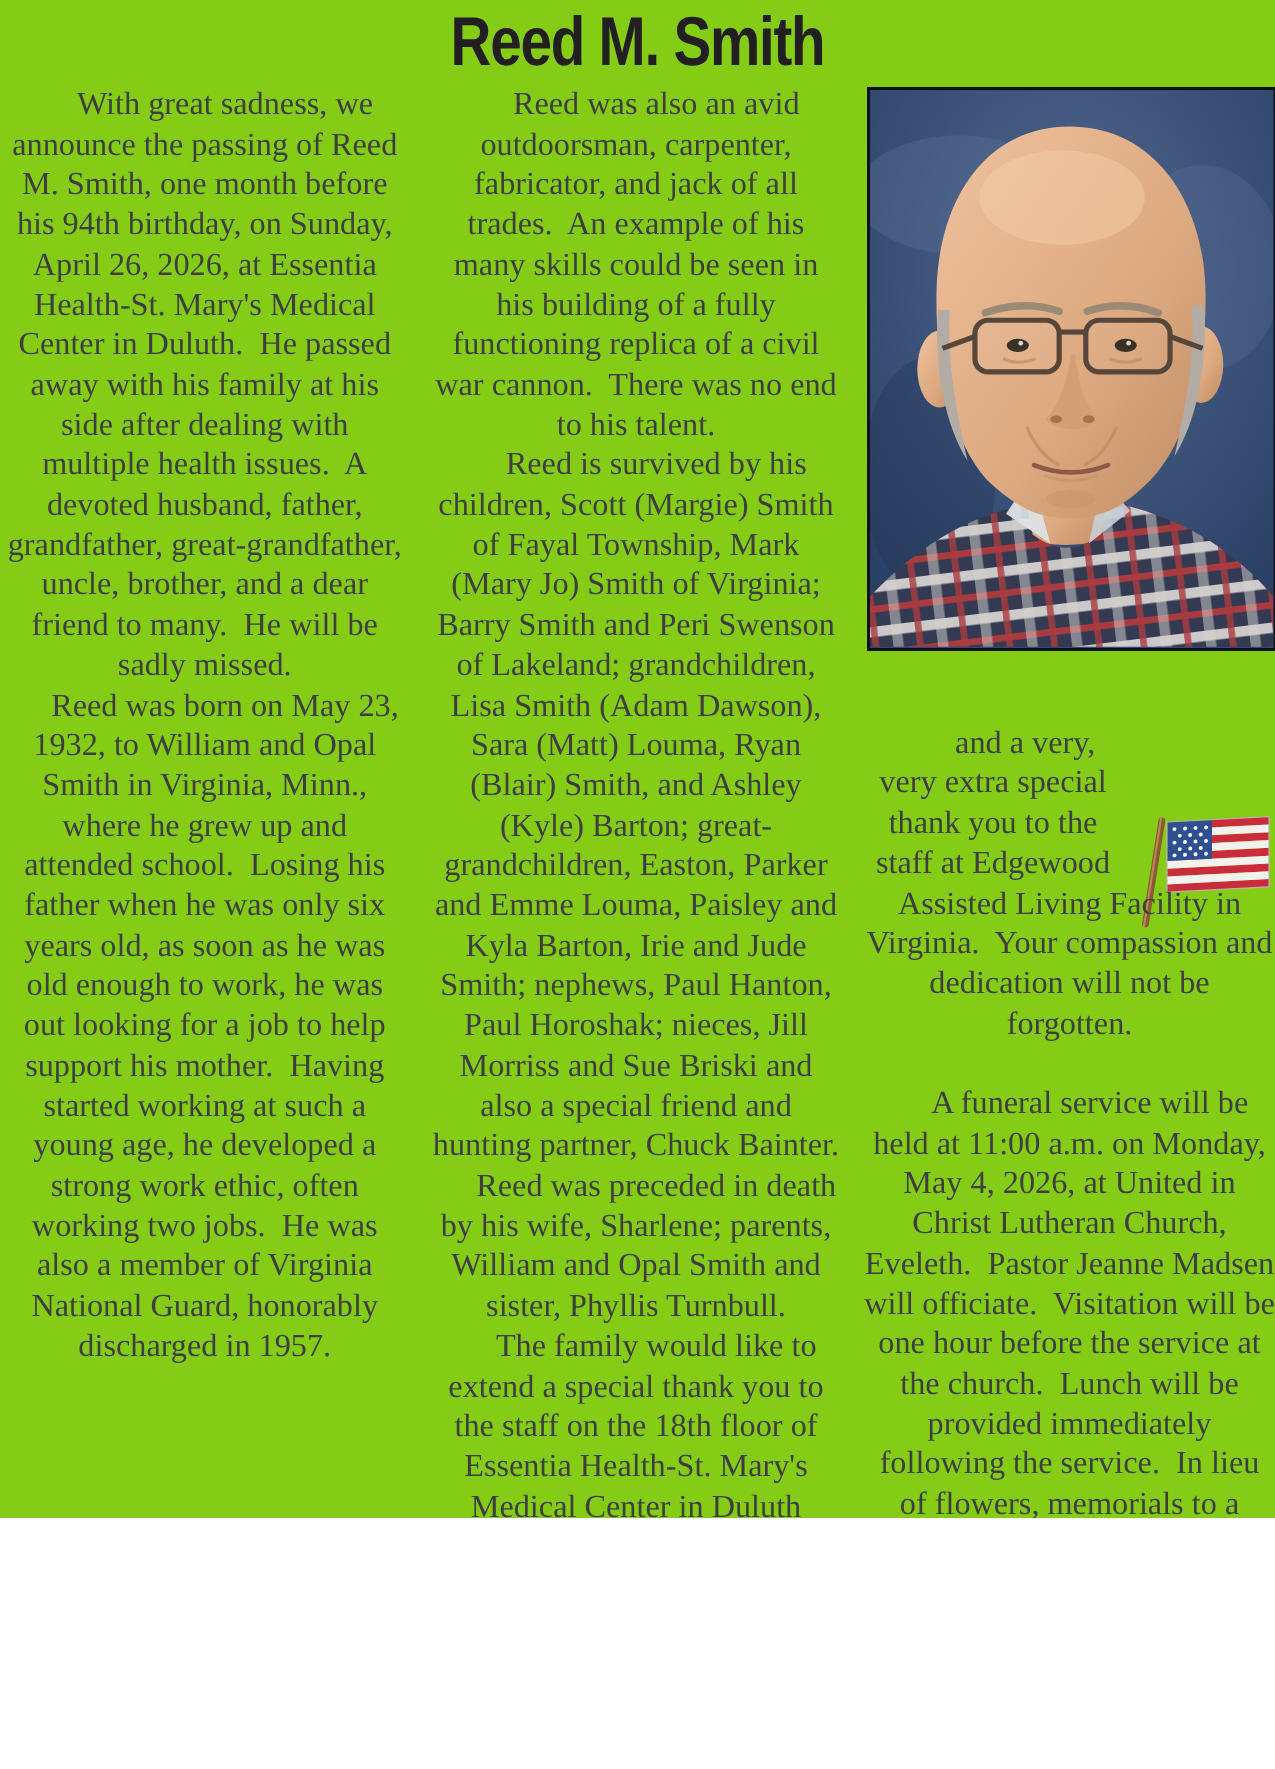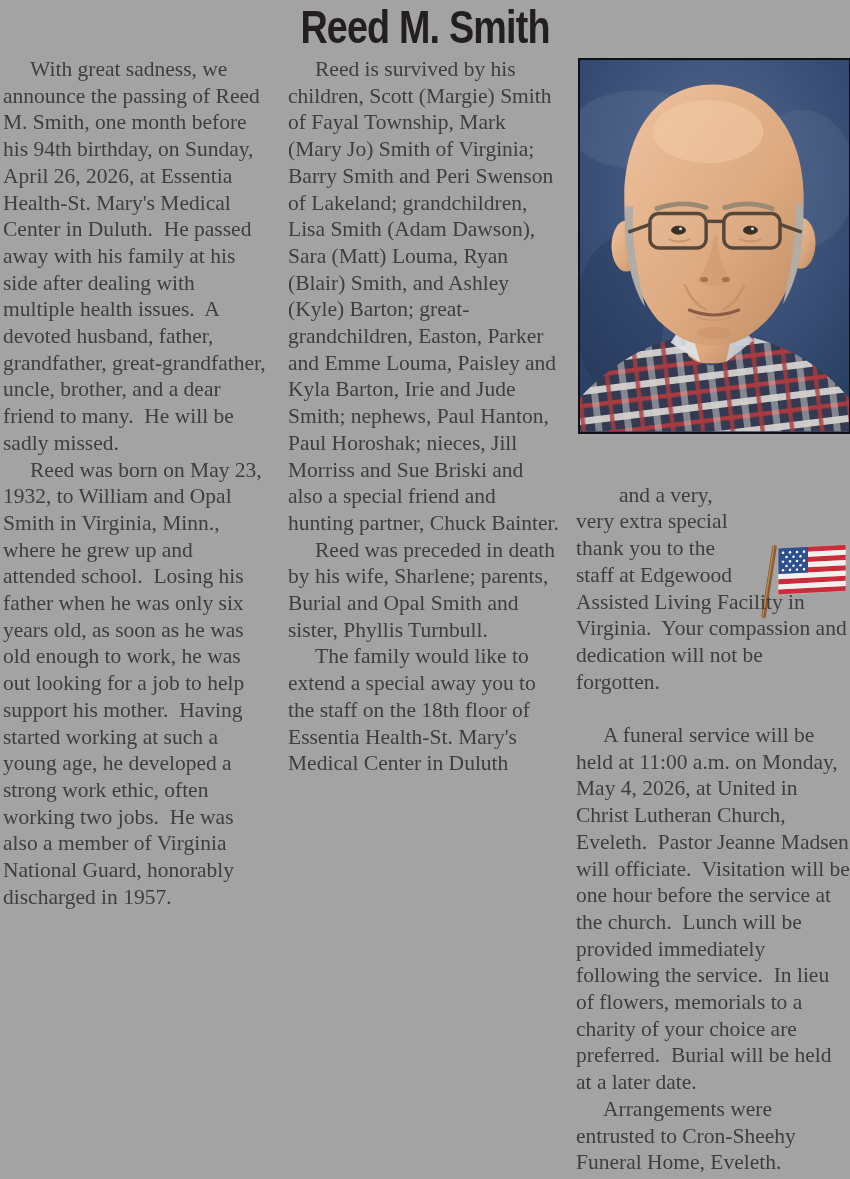--- a/index.html
+++ b/index.html
@@ -1,20 +1,20 @@
 <!DOCTYPE html>
 <html lang="en"><head>
 <meta charset="utf-8">
 <style>
   html,body{margin:0;padding:0;background:#ffffff;}
   .page{
     position:relative;
-    width:850px;height:1179px;
+    width:850px;height:1012px;
     overflow:hidden;
-    background:#a3a3a3;
+    background:#84cc16;
     font-family:"Liberation Serif", serif;
     color:#3e3e3e;
   }
   h1.obit-title{
     margin:0;
     height:56px;
     line-height:54px;
     text-align:center;
     font-family:"Liberation Sans", sans-serif;
     font-weight:700;
@@ -35,20 +35,21 @@
     line-height:26.7px;
     text-align:left;
     hyphens:auto;
   }
   .col-1{width:267px;margin-right:18px;}
   .col-2{width:272px;margin-right:16px;}
   .col-3{width:274px;}
   .col p{
     margin:0;
     white-space:pre-wrap;
+    text-align:center;
   }
   .col p.indent{text-indent:27px;}
   .photo-frame{
     width:269px;height:372px;
     margin:2px 0 21px 2px;
     border:2px solid #101018;
     background:#34496e;
     overflow:hidden;
   }
   .photo-frame svg{display:block;}
@@ -68,23 +69,24 @@
   <h1 class="obit-title">Reed M. Smith</h1>
 
   <div class="cols">
 
     <div class="col col-1">
       <p class="indent">With great sadness, we announce the passing of Reed M. Smith, one month before his 94th birthday, on Sunday, April 26, 2026, at Essentia Health-St. Mary's Medical Center in Duluth.  He passed away with his family at his side after dealing with multiple health issues.  A devoted husband, father, grandfather, great-grandfather, uncle, brother, and a dear friend to many.  He will be sadly missed.</p>
       <p class="indent">Reed was born on May 23, 1932, to William and Opal Smith in Virginia, Minn., where he grew up and attended school.  Losing his father when he was only six years old, as soon as he was old enough to work, he was out looking for a job to help support his mother.  Having started working at such a young age, he developed a strong work ethic, often working two jobs.  He was also a member of Virginia National Guard, honorably discharged in 1957.</p>
     </div>
 
     <div class="col col-2">
+      <p class="indent">Reed was also an avid outdoorsman, carpenter, fabricator, and jack of all trades.  An example of his many skills could be seen in his building of a fully functioning replica of a civil war cannon.  There was no end to his talent.</p>
       <p class="indent">Reed is survived by his children, Scott (Margie) Smith of Fayal Township, Mark (Mary Jo) Smith of Virginia; Barry Smith and Peri Swenson of Lakeland; grandchildren, Lisa Smith (Adam Dawson), Sara (Matt) Louma, Ryan (Blair) Smith, and Ashley (Kyle) Barton; great-grandchildren, Easton, Parker and Emme Louma, Paisley and Kyla Barton, Irie and Jude Smith; nephews, Paul Hanton, Paul Horoshak; nieces, Jill Morriss and Sue Briski and also a special friend and hunting partner, Chuck Bainter.</p>
-      <p class="indent">Reed was preceded in death by his wife, Sharlene; parents, Burial and Opal Smith and sister, Phyllis Turnbull.</p>
-      <p class="indent">The family would like to extend a special away you to the staff on the 18th floor of Essentia Health-St. Mary's Medical Center in Duluth</p>
+      <p class="indent">Reed was preceded in death by his wife, Sharlene; parents, William and Opal Smith and sister, Phyllis Turnbull.</p>
+      <p class="indent">The family would like to extend a special thank you to the staff on the 18th floor of Essentia Health-St. Mary's Medical Center in Duluth</p>
     </div>
 
     <div class="col col-3">
 
       <div class="photo-frame">
         <svg viewBox="0 0 273 376" width="269" height="372" xmlns="http://www.w3.org/2000/svg">
           <defs>
             <radialGradient id="bg" cx="50%" cy="32%" r="85%">
               <stop offset="0%" stop-color="#54698f"></stop>
               <stop offset="50%" stop-color="#3c5178"></stop>

